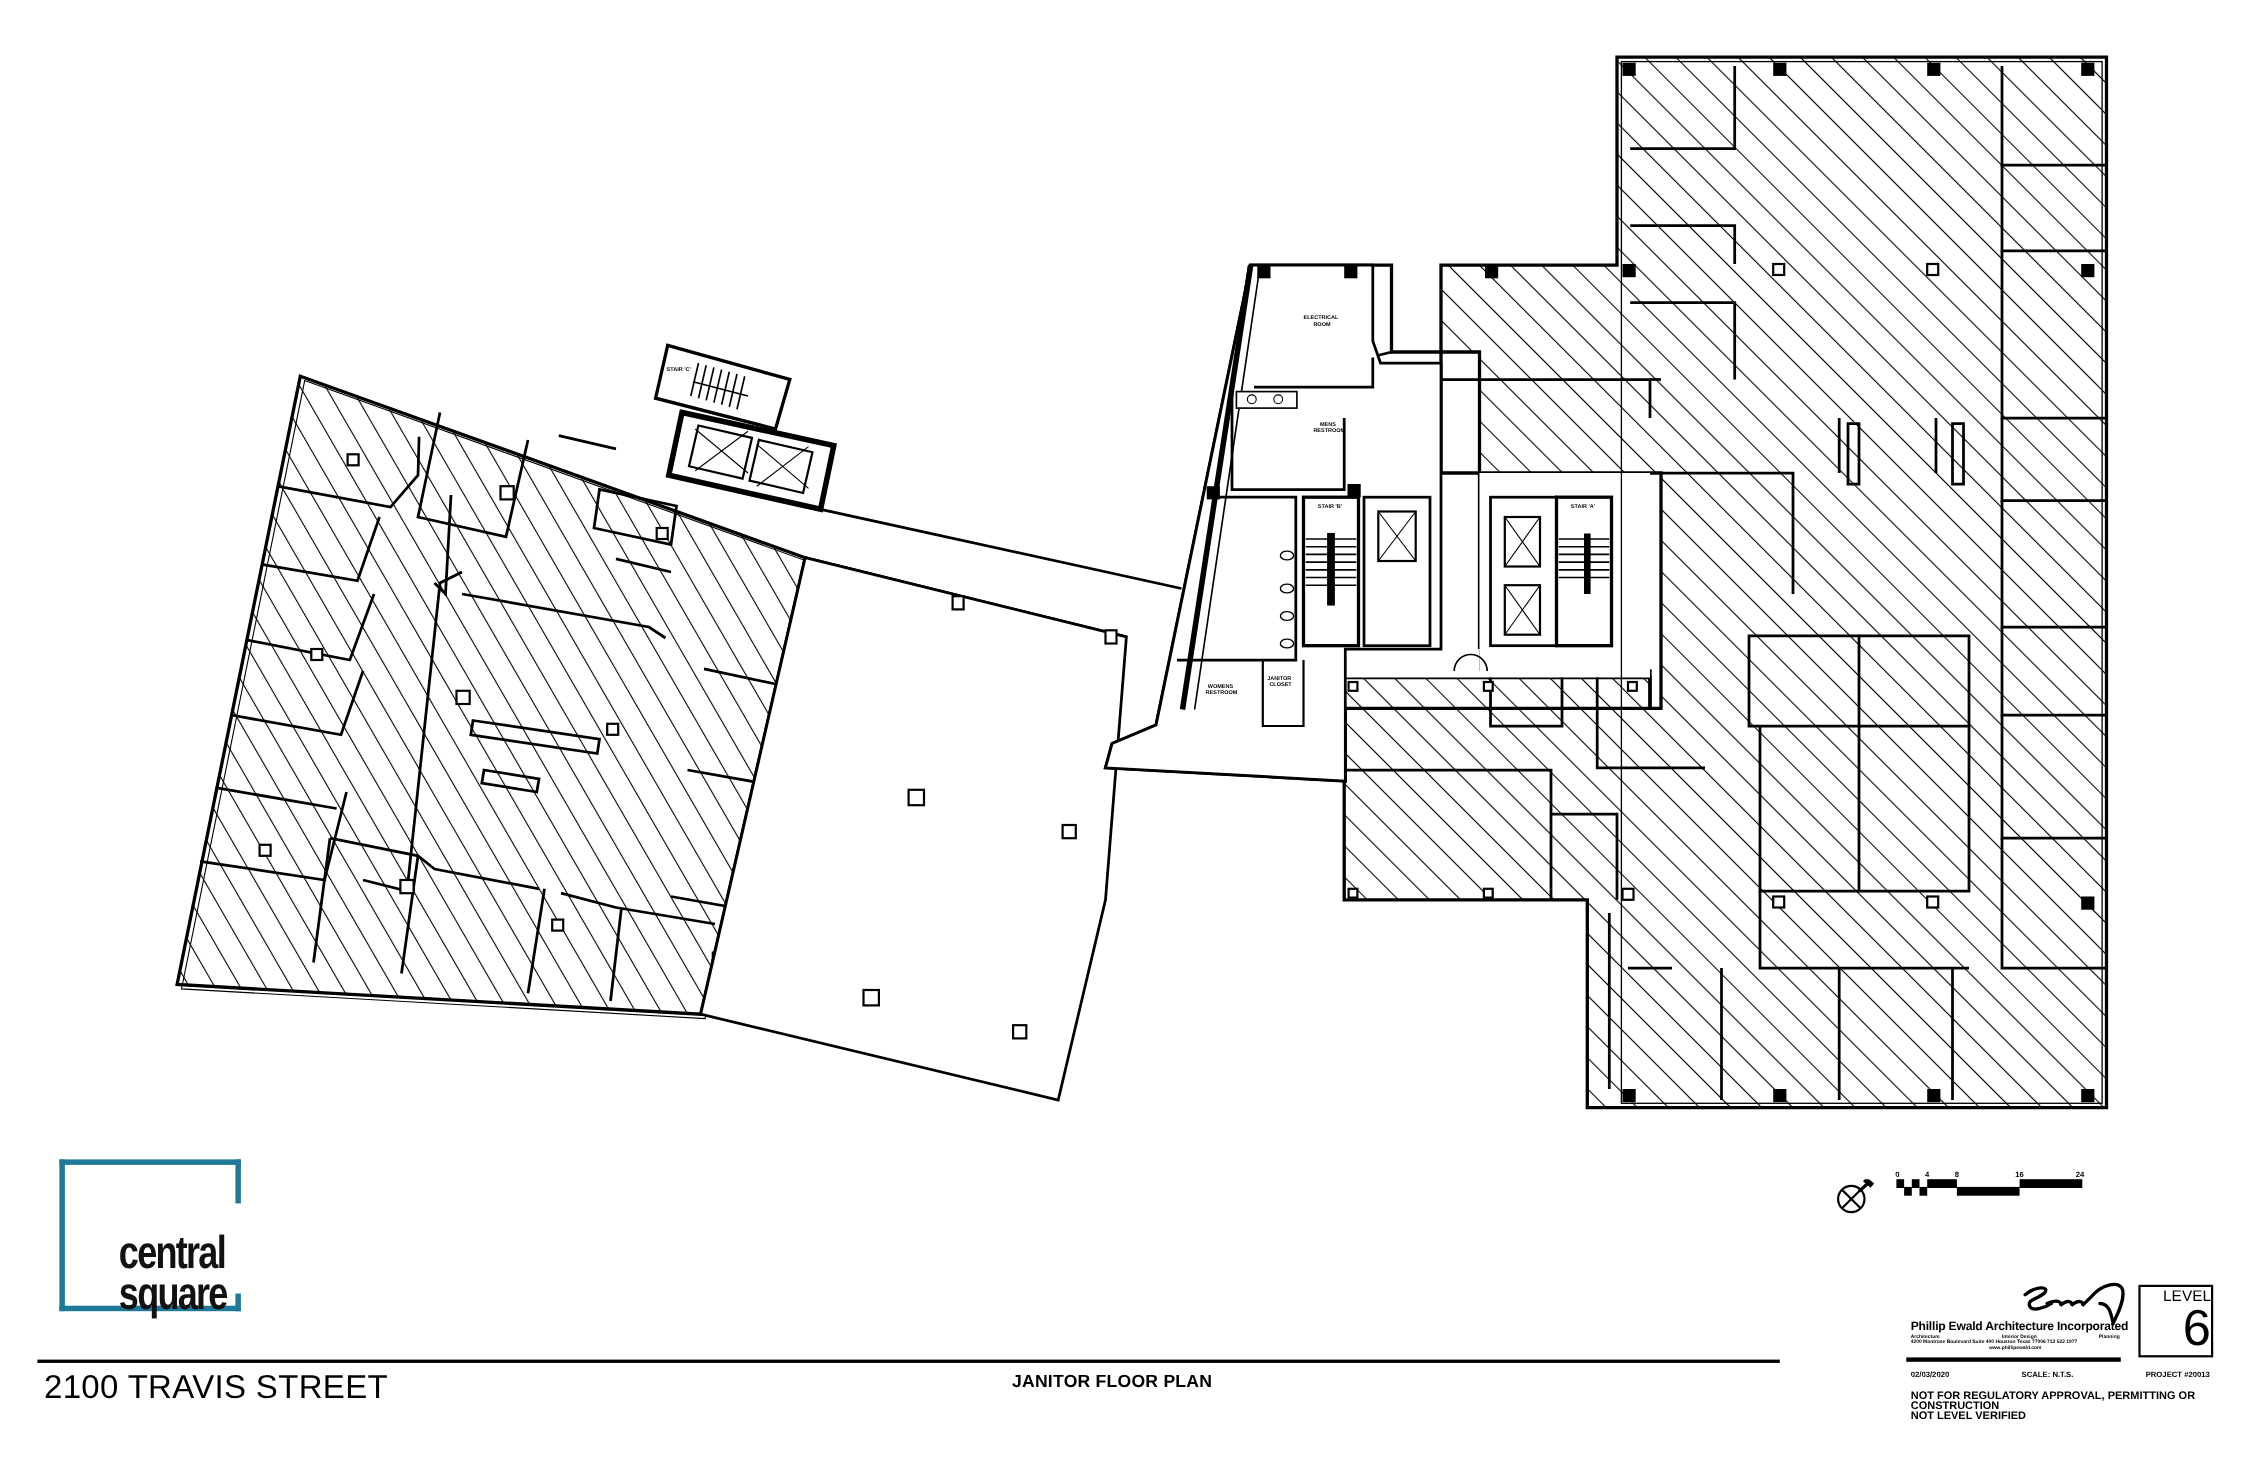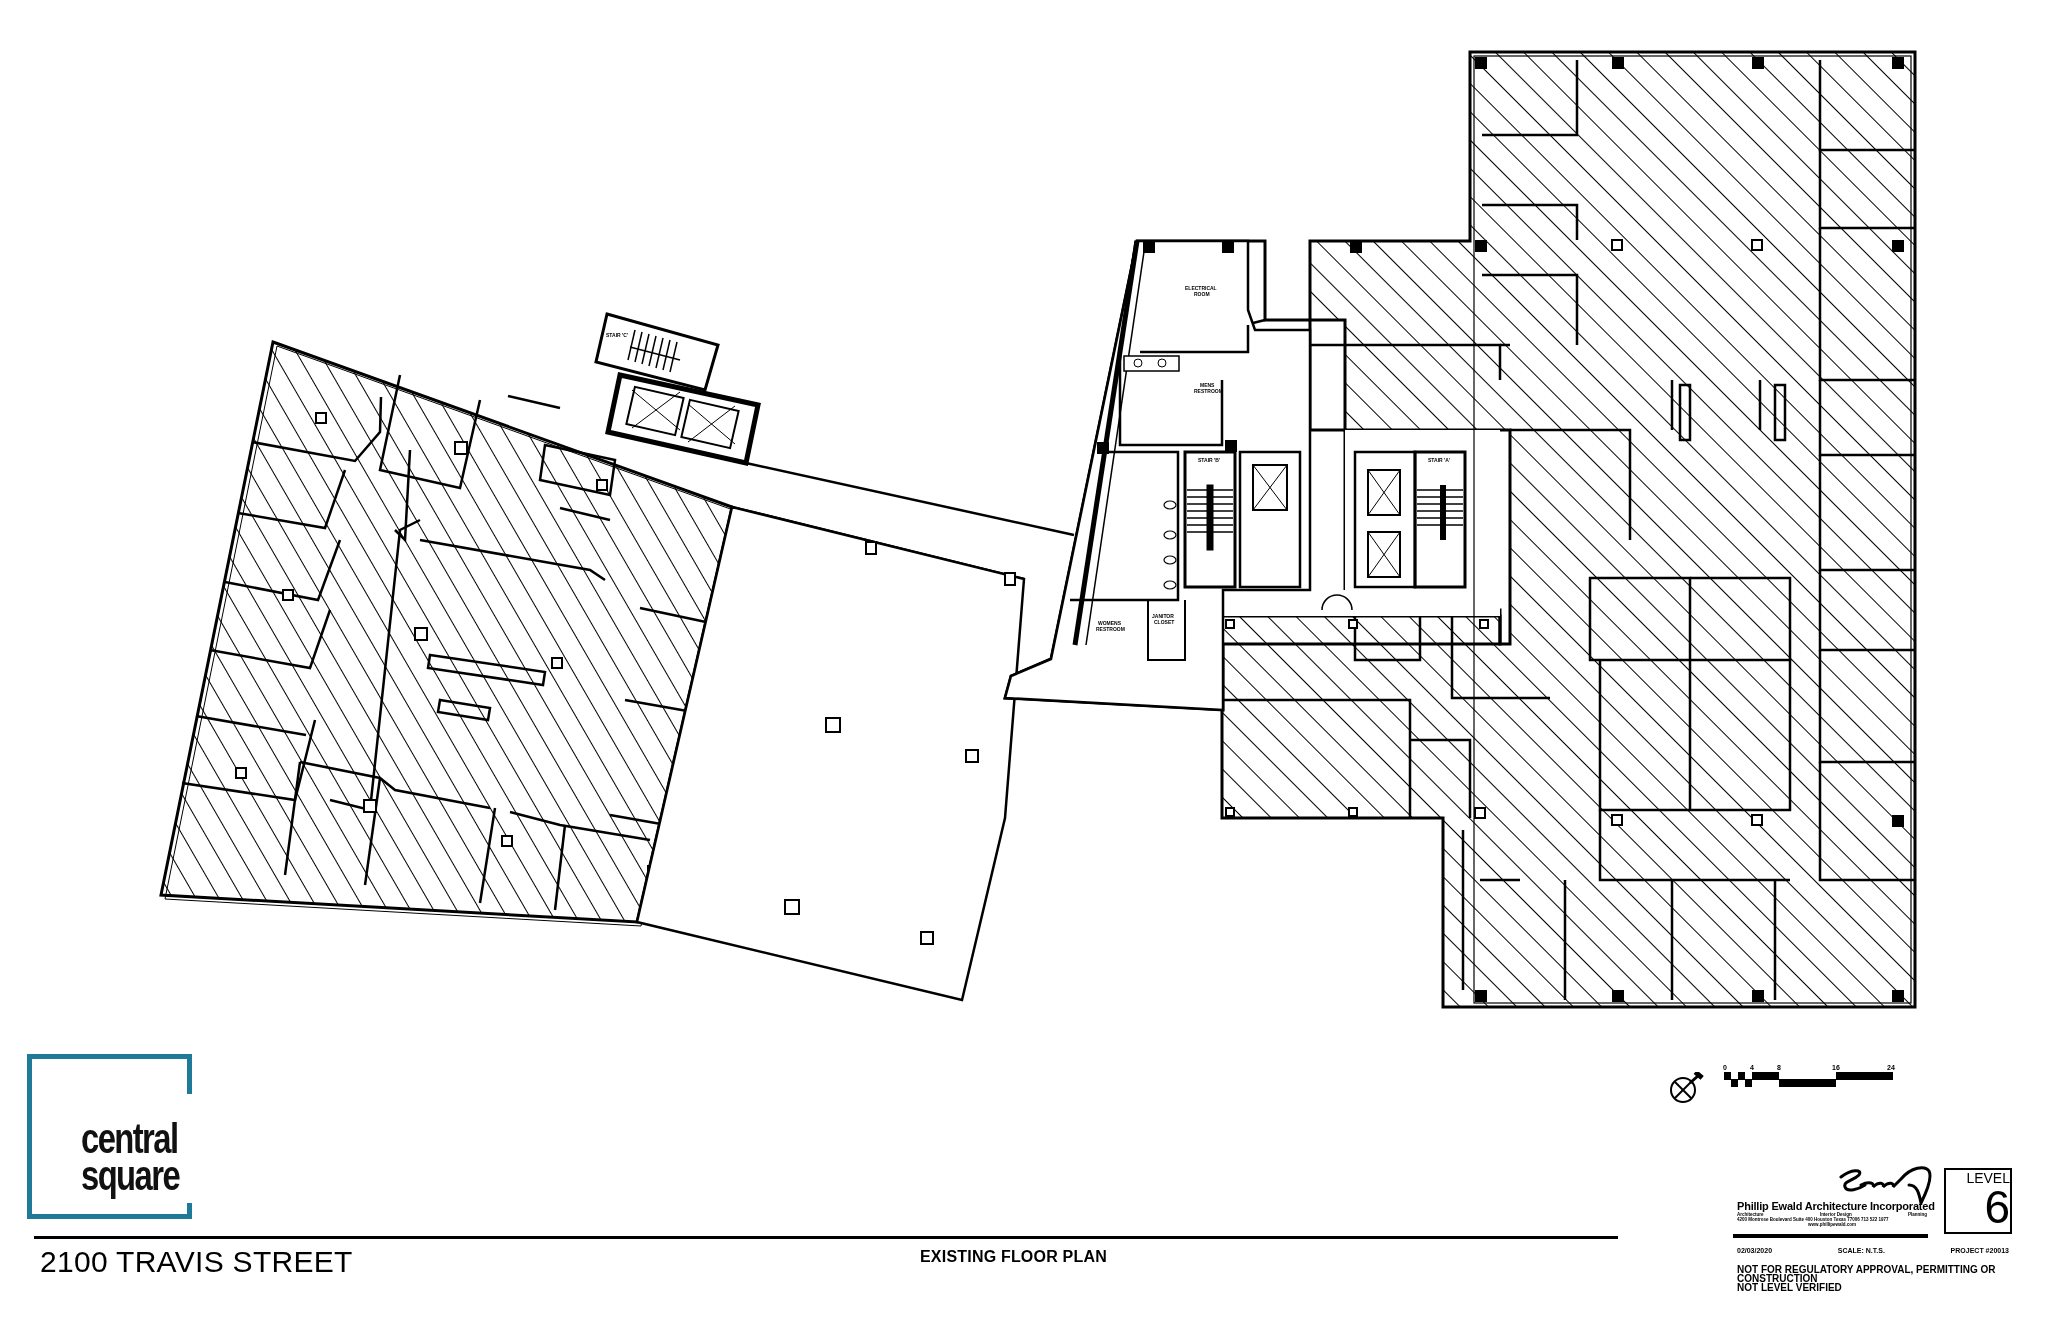--- a/index.html
+++ b/index.html
@@ -1,18 +1,18 @@
 <!DOCTYPE html>
 <html><head>
 <meta charset="utf-8">
 <style>
   html, body { margin:0; padding:0; background:#ffffff; }
   body { width:2048px; height:1325px; position:relative; overflow:hidden; font-family:"Liberation Sans", sans-serif; color:#000; }
   #plan { position:absolute; left:0; top:0; width:2048px; height:1040px; }
-  .logo-box { position:absolute; left:27px; top:1054px; width:165px; height:165px; }
+  .logo-box { position:absolute; left:54px; top:1054px; width:165px; height:138px; }
   .logo-box .frame { position:absolute; inset:0; border:5px solid #1f7a9a; border-right:none; box-sizing:border-box; }
   .logo-box .frame-r1 { position:absolute; right:0; top:0; width:5px; height:40px; background:#1f7a9a; }
   .logo-box .frame-r2 { position:absolute; right:0; bottom:0; width:5px; height:16px; background:#1f7a9a; }
   .logo-text { position:absolute; left:54px; top:66px; font-family:"Liberation Sans Narrow","Liberation Sans", sans-serif; font-weight:bold; font-size:42px; line-height:37px; letter-spacing:-2px; transform:scaleX(0.78); transform-origin:left top; color:#111; }
   .rule { position:absolute; left:34px; top:1236px; width:1584px; height:3px; background:#000; }
   .rule-right { position:absolute; left:1733px; top:1234px; width:195px; height:4px; background:#000; }
   .address { position:absolute; left:40px; top:1245px; font-size:30px; letter-spacing:0.3px; }
   .sheet-title { position:absolute; left:920px; top:1248px; font-size:16px; font-weight:bold; letter-spacing:0.2px; }
   .architect { position:absolute; left:1737px; top:1200px; width:190px; }
   .arch-name { font-size:11px; font-weight:bold; white-space:nowrap; letter-spacing:-0.2px; }
@@ -337,21 +337,21 @@
   <div class="frame-r1"></div>
   <div class="frame-r2"></div>
   <div class="logo-text">
     <div>central</div>
     <div>square</div>
   </div>
 </div>
 
 <div class="rule"></div>
 <div class="address">2100 TRAVIS STREET</div>
-<div class="sheet-title">EXISTING FLOOR PLAN</div>
+<div class="sheet-title">JANITOR FLOOR PLAN</div>
 
 <svg class="north" width="40" height="36" viewBox="0 0 40 36">
   <circle cx="15" cy="18" r="12" fill="none" stroke="#000" stroke-width="2"></circle>
   <line x1="7" y1="10" x2="23" y2="26" stroke="#000" stroke-width="2"></line>
   <line x1="23" y1="10" x2="7" y2="26" stroke="#000" stroke-width="2"></line>
   <line x1="22" y1="11" x2="31" y2="3" stroke="#000" stroke-width="3"></line>
   <rect x="26" y="0" width="9" height="5" transform="rotate(40 30 3)" fill="#000"></rect>
 </svg>
 
 <svg class="scalebar" width="200" height="30" viewBox="0 0 200 30">

